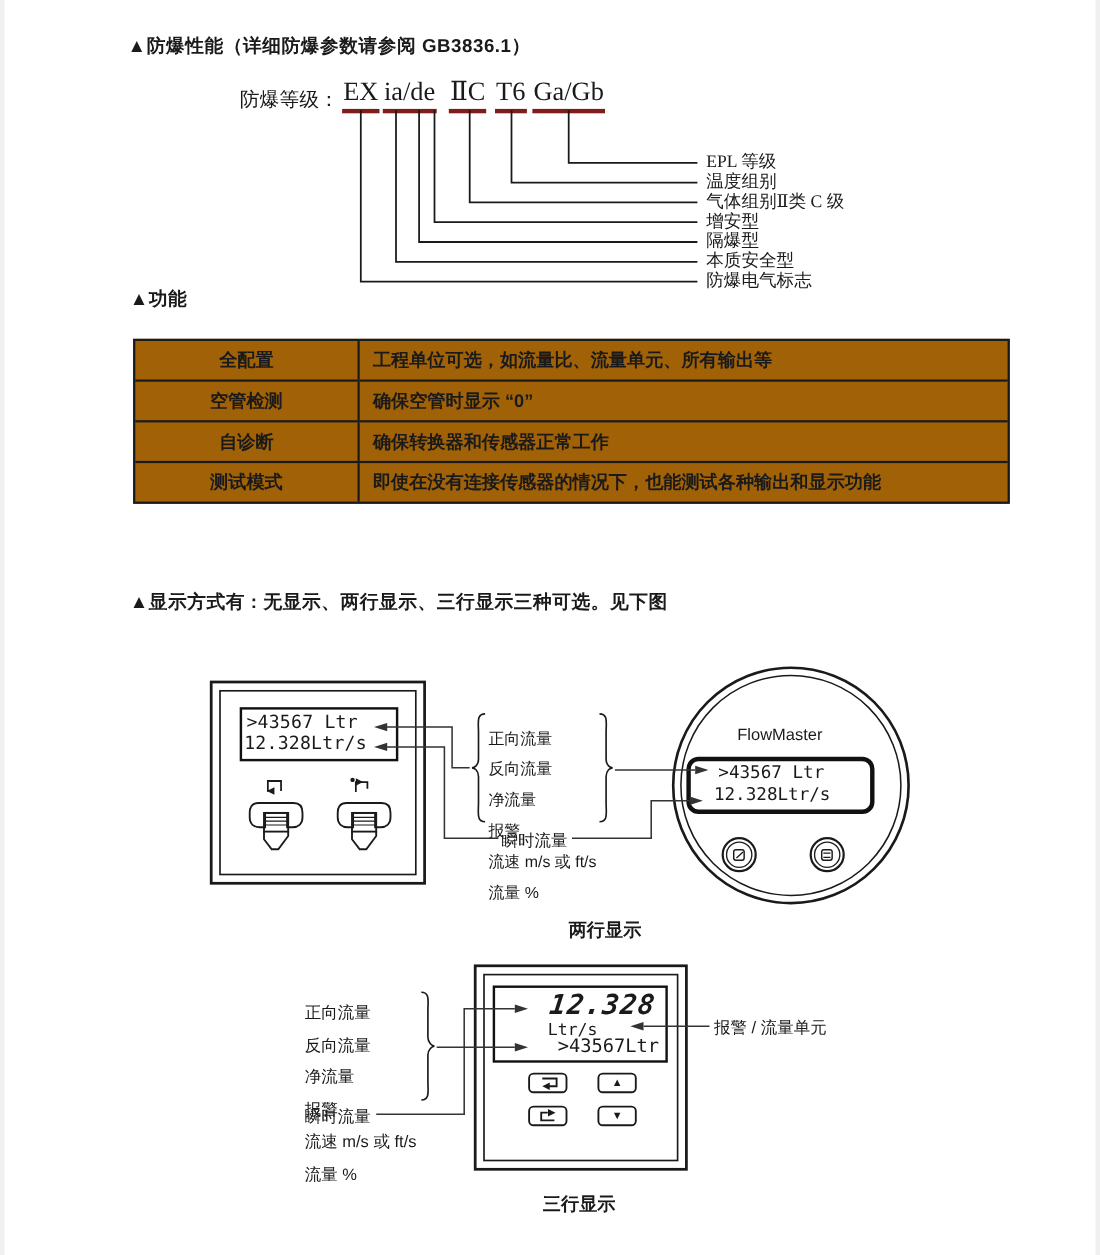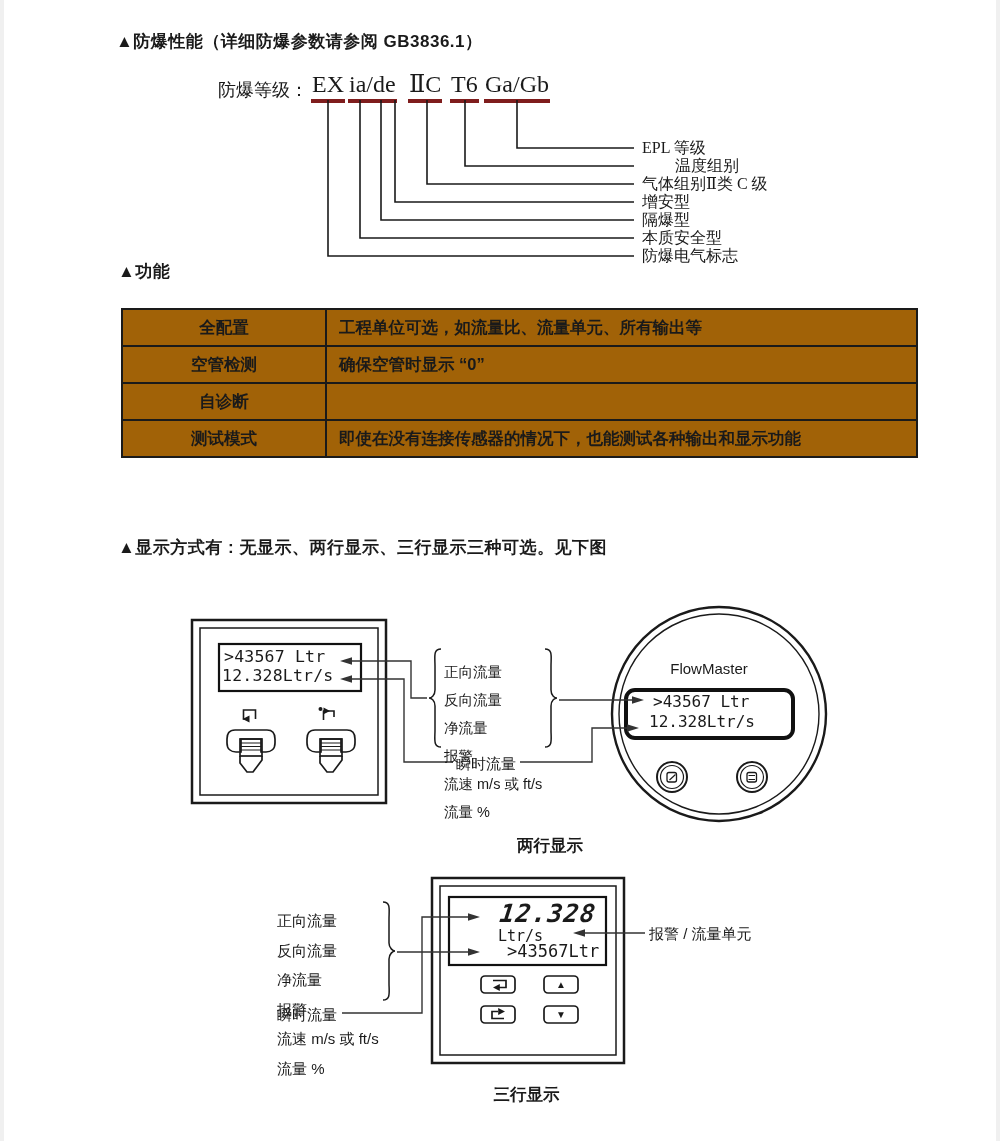--- a/index.html
+++ b/index.html
@@ -47,40 +47,41 @@
 
   <div class="abs serif marking-label" style="left:214px; top:78px;">防爆等级：</div>
 
   <div class="abs serif code-part" style="left:307px; top:72px;">EX</div>
   <div class="abs serif code-part" style="left:344px; top:72px;">ia/de</div>
   <div class="abs serif code-part" style="left:404px; top:72px;">ⅡC</div>
   <div class="abs serif code-part" style="left:446px; top:72px;">T6</div>
   <div class="abs serif code-part" style="left:480px; top:72px;">Ga/Gb</div>
 
   <div class="abs serif callout" style="left:638px; top:139px;">EPL 等级</div>
-  <div class="abs serif callout" style="left:638px; top:157px;margin-left:33px;">温度组别</div>
+  <div class="abs serif callout" style="left:638px; top:157px;">温度组别</div>
   <div class="abs serif callout" style="left:638px; top:175px;">气体组别Ⅱ类 C 级</div>
   <div class="abs serif callout" style="left:638px; top:193px;">增安型</div>
   <div class="abs serif callout" style="left:638px; top:211px;">隔爆型</div>
   <div class="abs serif callout" style="left:638px; top:229px;">本质安全型</div>
   <div class="abs serif callout" style="left:638px; top:247px;">防爆电气标志</div>
 
   <div class="abs heading" style="left:114px; top:260px;">▲功能</div>
 
   <div class="ftable">
     <div class="frow">
       <div class="fname">全配置</div>
       <div class="fdesc">工程单位可选，如流量比、流量单元、所有输出等</div>
     </div>
     <div class="frow">
       <div class="fname">空管检测</div>
       <div class="fdesc">确保空管时显示 “0”</div>
     </div>
     <div class="frow">
       <div class="fname">自诊断</div>
+      <div class="fdesc">确保转换器和传感器正常工作</div>
     </div>
     <div class="frow">
       <div class="fname">测试模式</div>
       <div class="fdesc">即使在没有连接传感器的情况下，也能测试各种输出和显示功能</div>
     </div>
   </div>
 
   <div class="abs heading" style="left:114px; top:536px;">▲显示方式有 : 无显示、两行显示、三行显示三种可选。见下图</div>
 
   <svg width="1000" height="1141" viewBox="0 0 1000 1141">

